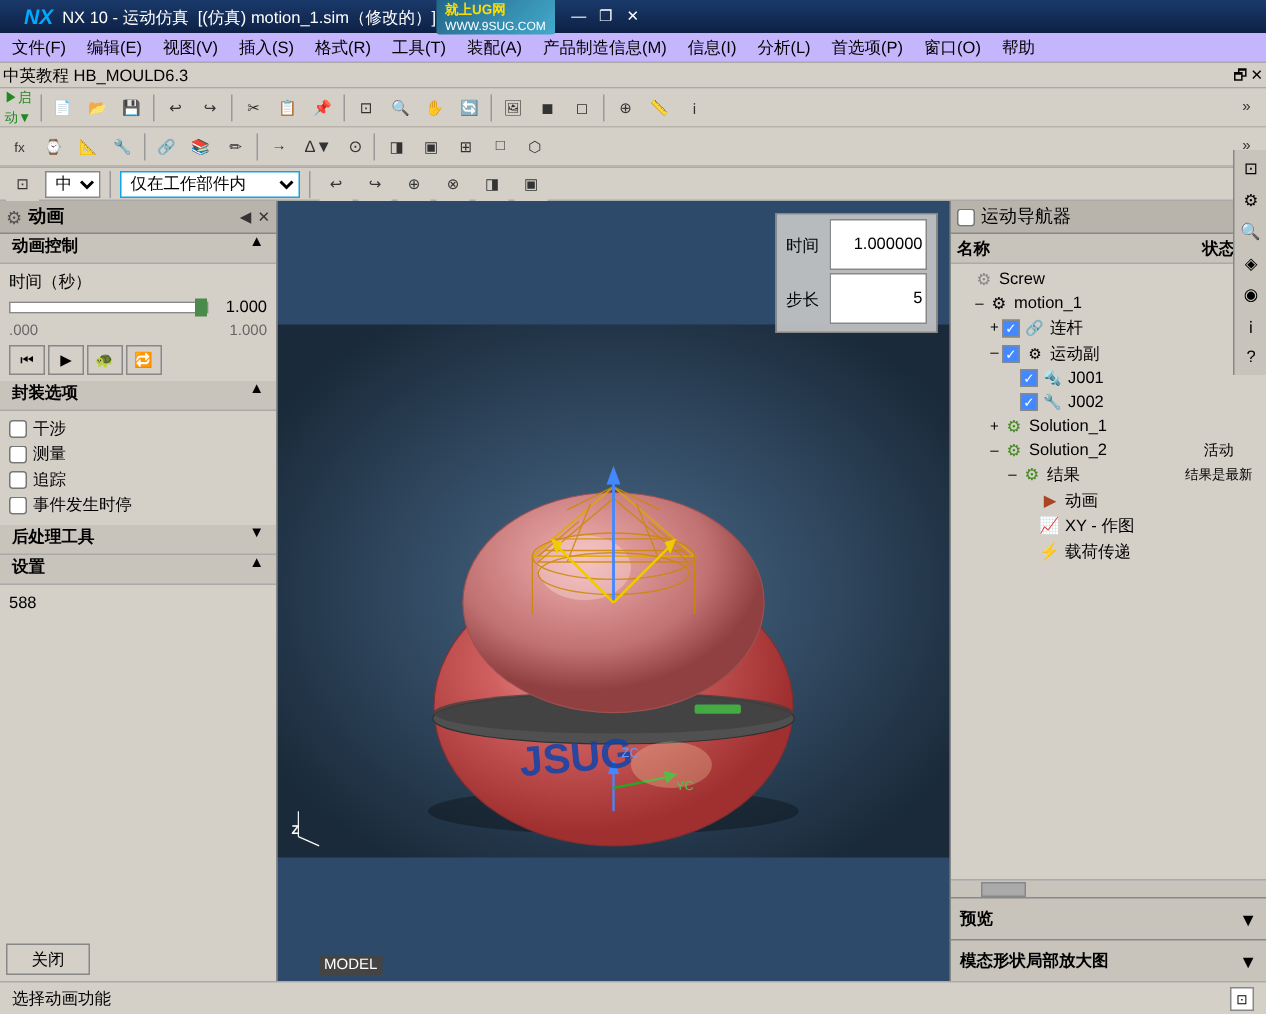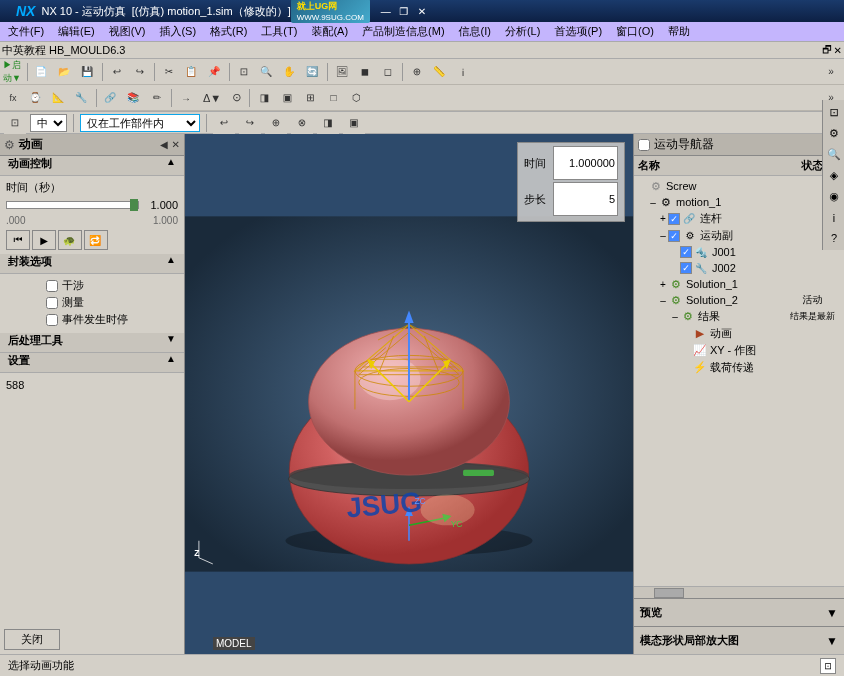--- a/index.html
+++ b/index.html
@@ -50,21 +50,21 @@
     .time-label { font-size: 11px; margin-bottom: 4px; color: #000; }
     .slider-row { display: flex; align-items: center; gap: 4px; margin-bottom: 4px; }
     .slider-value { font-size: 11px; min-width: 35px; text-align: right; }
     .slider-track { flex: 1; height: 8px; background: white; border: 1px solid #888; position: relative; cursor: pointer; }
     .slider-thumb { width: 8px; height: 12px; background: #4a8a4a; position: absolute; top: -3px; cursor: pointer; }
     .time-range { display: flex; justify-content: space-between; font-size: 10px; color: #666; margin-bottom: 4px; }
     .playback-controls { display: flex; align-items: center; gap: 2px; margin-top: 4px; }
     .play-btn { width: 24px; height: 20px; background: #d4d0c8; border: 1px solid #888; display: flex; align-items: center; justify-content: center; cursor: pointer; font-size: 10px; }
 
     .pkg-section { padding: 4px 6px; }
-    .checkbox-row { display: flex; align-items: center; gap: 4px; margin-bottom: 2px; margin-left: 40px; }
+    .checkbox-row { display: flex; align-items: center; gap: 4px; margin-bottom: 2px; }
     .checkbox-row input[type=checkbox] { width: 12px; height: 12px; }
     .checkbox-label { font-size: 11px; color: #000; }
     .settings-section { padding: 4px 6px; }
 
     .close-btn-row { display: flex; justify-content: flex-start; padding: 4px; }
     .close-btn { padding: 2px 16px; background: #d4d0c8; border: 1px solid #888; font-size: 11px; cursor: pointer; }
 
     .value-display { font-size: 11px; color: #000; padding: 2px 0; }
 
     
@@ -273,20 +273,24 @@
       <span class="section-collapse">▲</span>
     </div>
     <div class="pkg-section">
       <div class="checkbox-row">
         <input type="checkbox" style="">
         <span class="checkbox-label">干涉</span>
       </div>
       <div class="checkbox-row">
         <input type="checkbox" style="">
         <span class="checkbox-label">测量</span>
+      </div>
+      <div class="checkbox-row">
+        <input type="checkbox" style="">
+        <span class="checkbox-label">追踪</span>
       </div>
       <div class="checkbox-row">
         <input type="checkbox" style="">
         <span class="checkbox-label">事件发生时停</span>
       </div>
     </div>
 
     <div class="section-header">
       <span class="section-title">后处理工具</span>
       <span class="section-collapse">▼</span>

